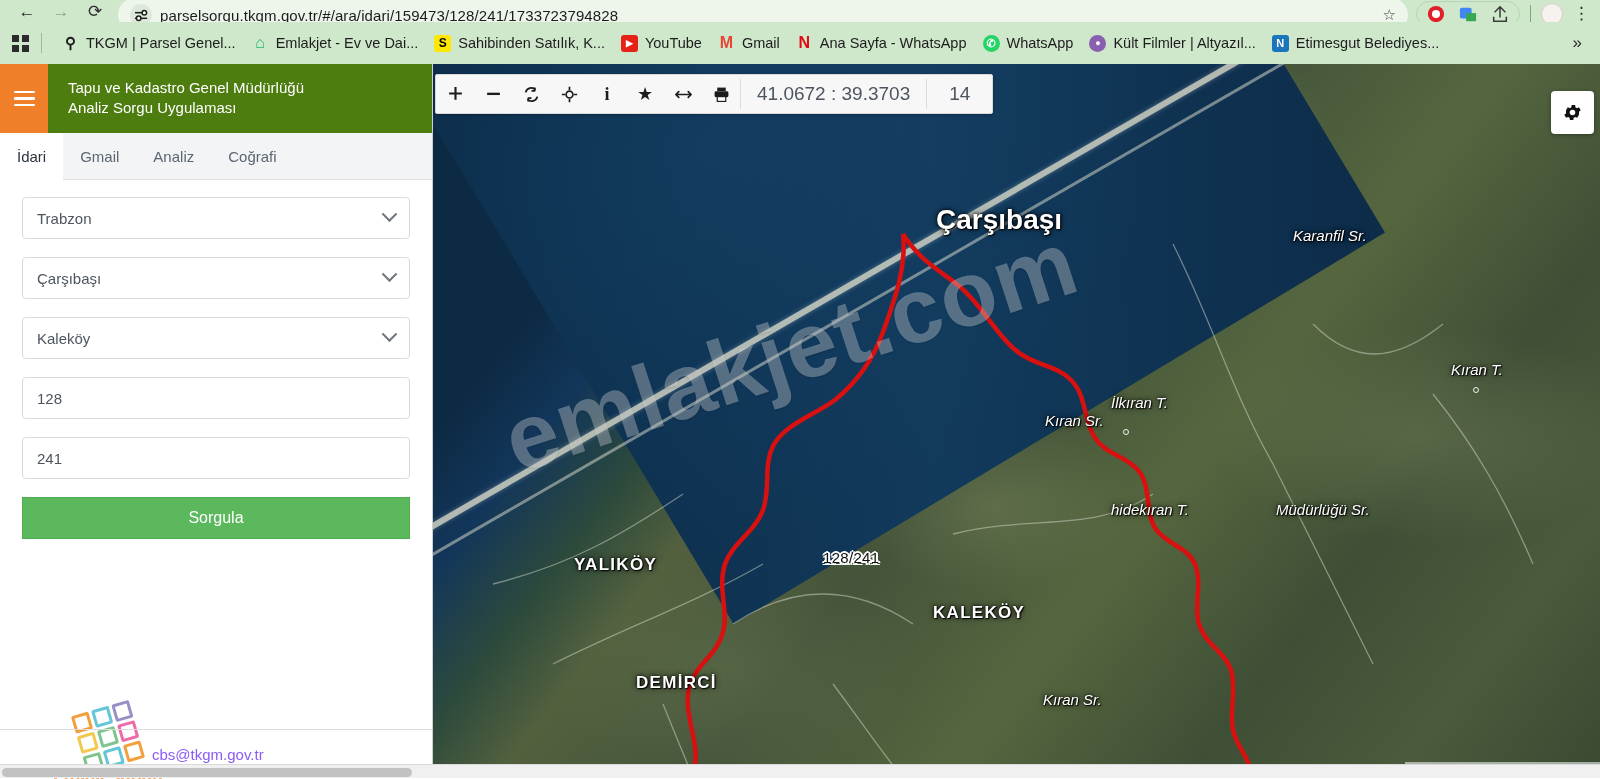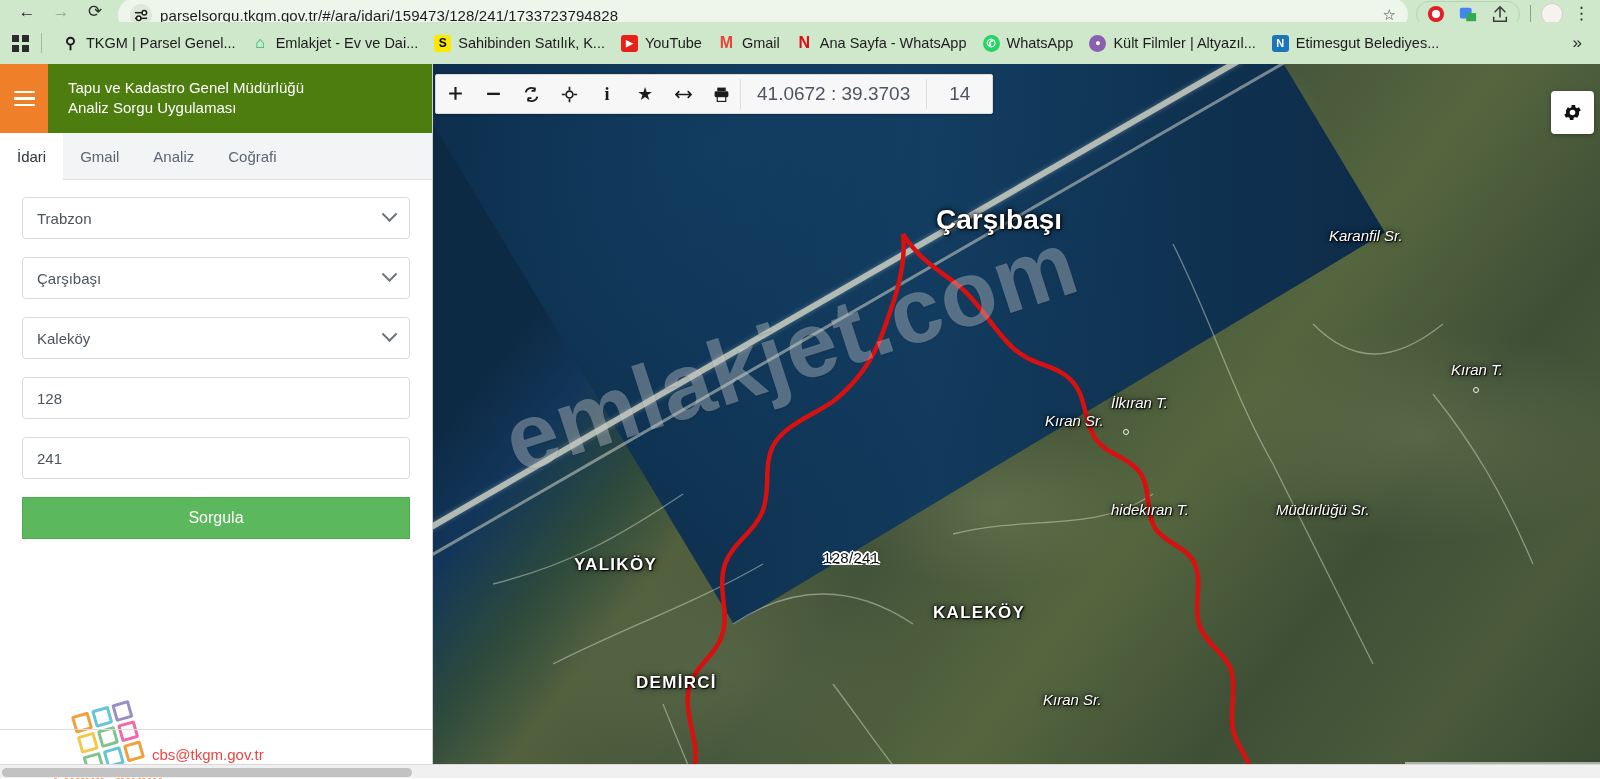--- a/index.html
+++ b/index.html
@@ -125,21 +125,21 @@
     transform: rotate(-16deg);
   }
   #wm-mark span {
     position: absolute; width: 18px; height: 18px; border: 3px solid; border-radius: 2px;
   }
   #wm-text { font-size: 19px; font-weight: bold; color: #f0a868; letter-spacing: -.4px; margin-top: -4px;}
 
   #sidebar-footer {
     position: absolute; left: 0; right: 0; bottom: 0; height: 49px;
     border-top: 1px solid #dcdcdc; display: flex; align-items: center;
-    padding-left: 152px; font-size: 15px; color: #ef4444; background: transparent;
+    padding-left: 152px; font-size: 15px; color: #8b5cf6; background: transparent;
   }
 
   
   #map {
     position: absolute; left: 433px; top: 0; right: 0; bottom: 0;
     overflow: hidden; background: #3f4e3a;
   }
   #map-bg {
     position: absolute; inset: 0;
     background:
@@ -429,21 +429,21 @@
       <div class="tb-readout" id="tb-zoom">14</div>
     </div>
 
     <div id="settings-btn">
       <svg width="21" height="21" viewBox="0 0 24 24">
         <path fill="#111" d="M19.4 13a7.8 7.8 0 0 0 0-2l2-1.6-2-3.4-2.4 1a7.7 7.7 0 0 0-1.7-1L15 3.4h-4l-.3 2.6a7.7 7.7 0 0 0-1.7 1l-2.4-1-2 3.4L4.6 11a7.8 7.8 0 0 0 0 2l-2 1.6 2 3.4 2.4-1a7.7 7.7 0 0 0 1.7 1l.3 2.6h4l.3-2.6a7.7 7.7 0 0 0 1.7-1l2.4 1 2-3.4zM12 15.2A3.2 3.2 0 1 1 12 8.8a3.2 3.2 0 0 1 0 6.4z"></path>
       </svg>
     </div>
 
     <div class="mlabel town" style="left:503px;top:140px;">Çarşıbaşı</div>
-    <div class="mlabel feat" style="left:860px;top:163px;margin-left:36px;">Karanfil Sr.</div>
+    <div class="mlabel feat" style="left:860px;top:163px;">Karanfil Sr.</div>
     <div class="mlabel feat" style="left:1018px;top:297px;">Kıran T.</div>
     <div class="mdot" style="left:1040px;top:323px;"></div>
     <div class="mlabel feat" style="left:678px;top:330px;">İlkıran T.</div>
     <div class="mlabel feat" style="left:612px;top:348px;">Kıran Sr.</div>
     <div class="mdot" style="left:690px;top:365px;"></div>
     <div class="mlabel feat" style="left:678px;top:437px;">hidekıran T.</div>
     <div class="mlabel feat" style="left:843px;top:437px;">Müdürlüğü Sr.</div>
     <div class="mlabel vil" style="left:124px;top:491px;margin-left:17px;">YALIKÖY</div>
     <div class="mlabel vil" style="left:500px;top:539px;">KALEKÖY</div>
     <div class="mlabel vil" style="left:203px;top:609px;">DEMİRCİ</div>

